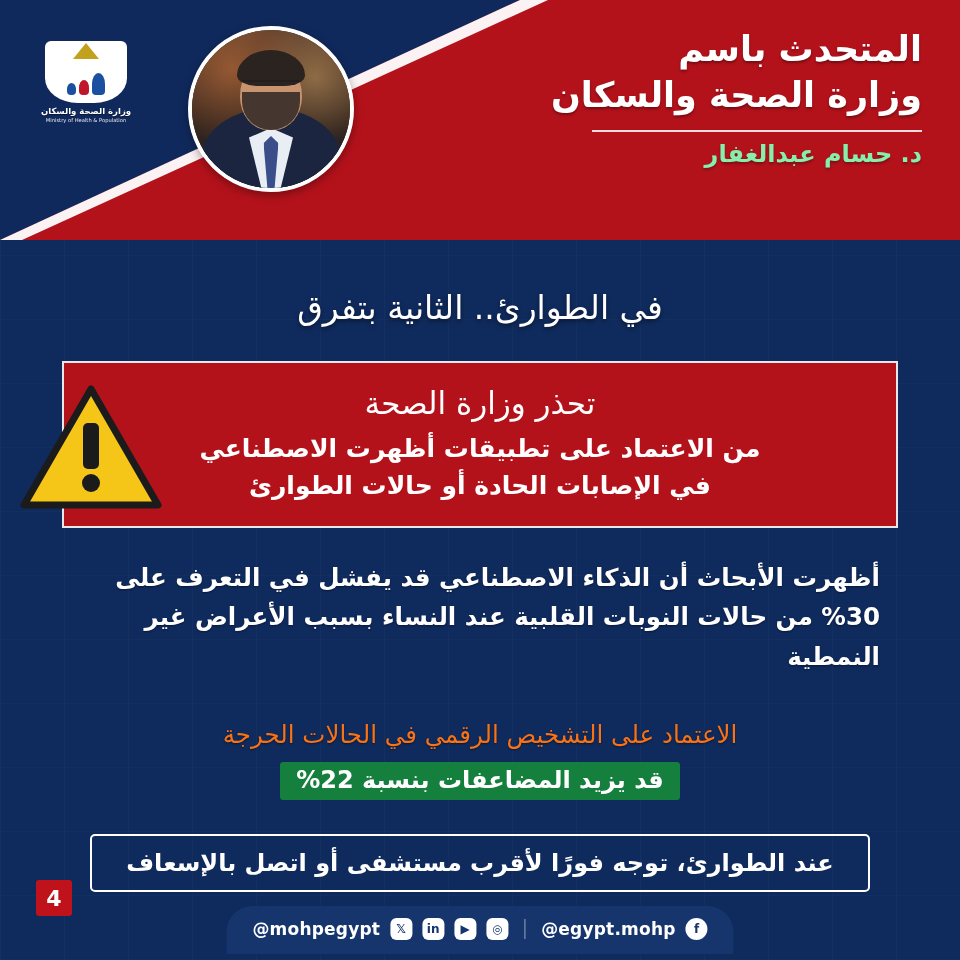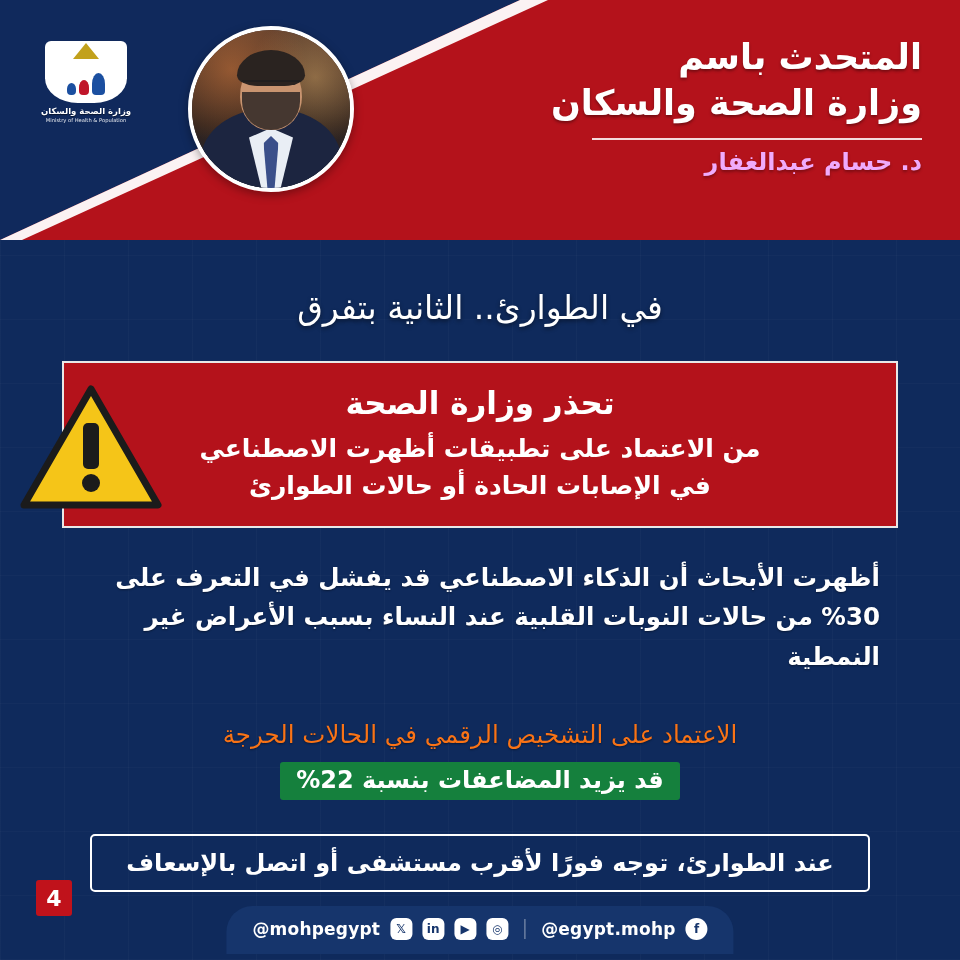--- a/index.html
+++ b/index.html
@@ -147,35 +147,35 @@
     border-radius: 0 0 50% 50% / 0 0 75% 75%;
     opacity: .92;
   }
   .portrait .glasses {
     position: absolute; left: 50%; top: 50px; transform: translateX(-50%);
     width: 58px; height: 13px;
     border-top: 2px solid rgba(30,30,30,.75);
   }
 
   .header-title {
-    position: absolute; right: 38px; top: 34px;
+    position: absolute; right: 38px; top: 26px;
     width: 470px;
     text-align: right;
     color: #ffffff;
   }
   .header-title .line {
     font-size: 35px; font-weight: bold; line-height: 1.32;
     text-shadow: 0 2px 3px rgba(0,0,0,.35);
   }
   .header-rule {
     margin: 12px 0 8px auto;
     width: 330px; height: 2px; background: rgba(255,255,255,.85);
   }
   .header-title .name {
-    font-size: 24px; font-weight: bold; color: #f0abfc;
+    font-size: 24px; font-weight: bold; color: #86efac;
     text-shadow: 0 2px 3px rgba(0,0,0,.3);
   }
 
   
   .body {
     position: relative;
     padding: 0 28px;
   }
 
   .headline {
@@ -194,21 +194,21 @@
     width: 836px;
   }
   .warn-box {
     background: #b4121b;
     border: 2px solid #e8e8e8;
     padding: 20px 26px 22px;
     text-align: center;
     color: #ffffff;
   }
   .warn-box .t1 {
-    font-size: 31px; font-weight: bold; line-height: 1.3;
+    font-size: 31px; font-weight: normal; line-height: 1.3;
     margin-bottom: 8px;
   }
   .warn-box .t2 {
     font-size: 25px; font-weight: bold; line-height: 1.45;
   }
   .warn-icon {
     position: absolute;
     left: -42px; top: 22px;
     width: 142px; height: 128px;
   }

